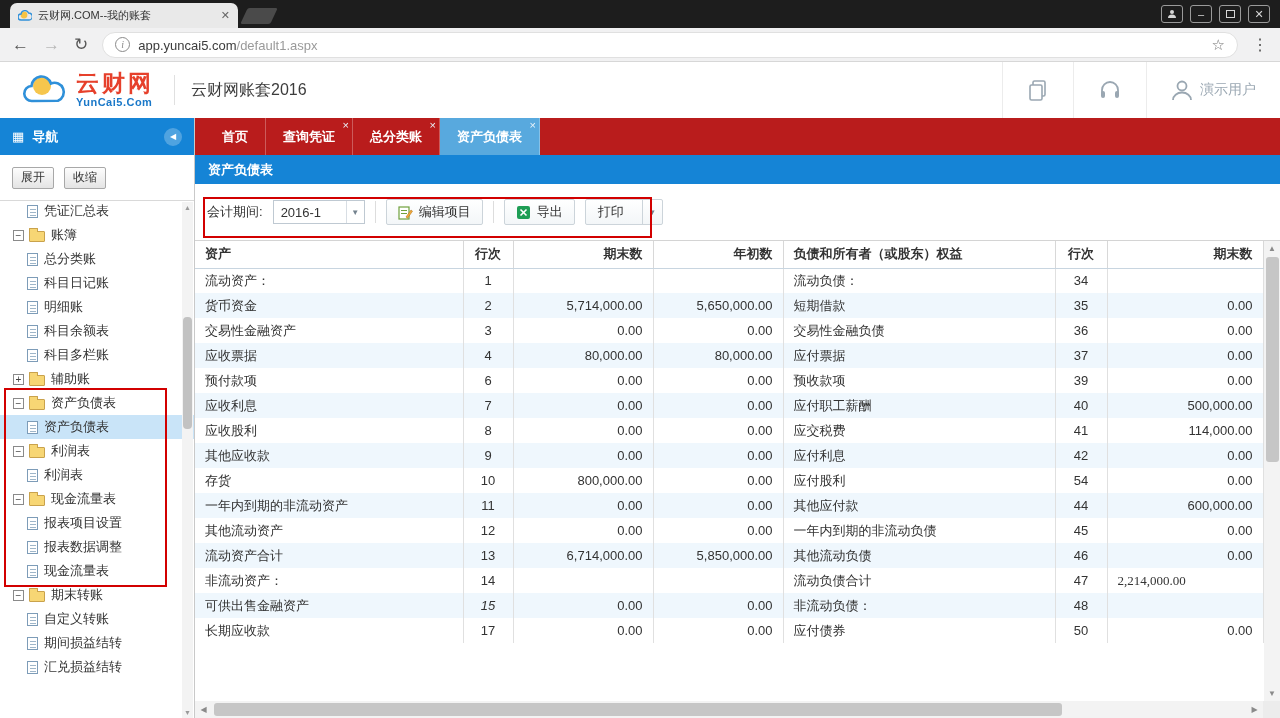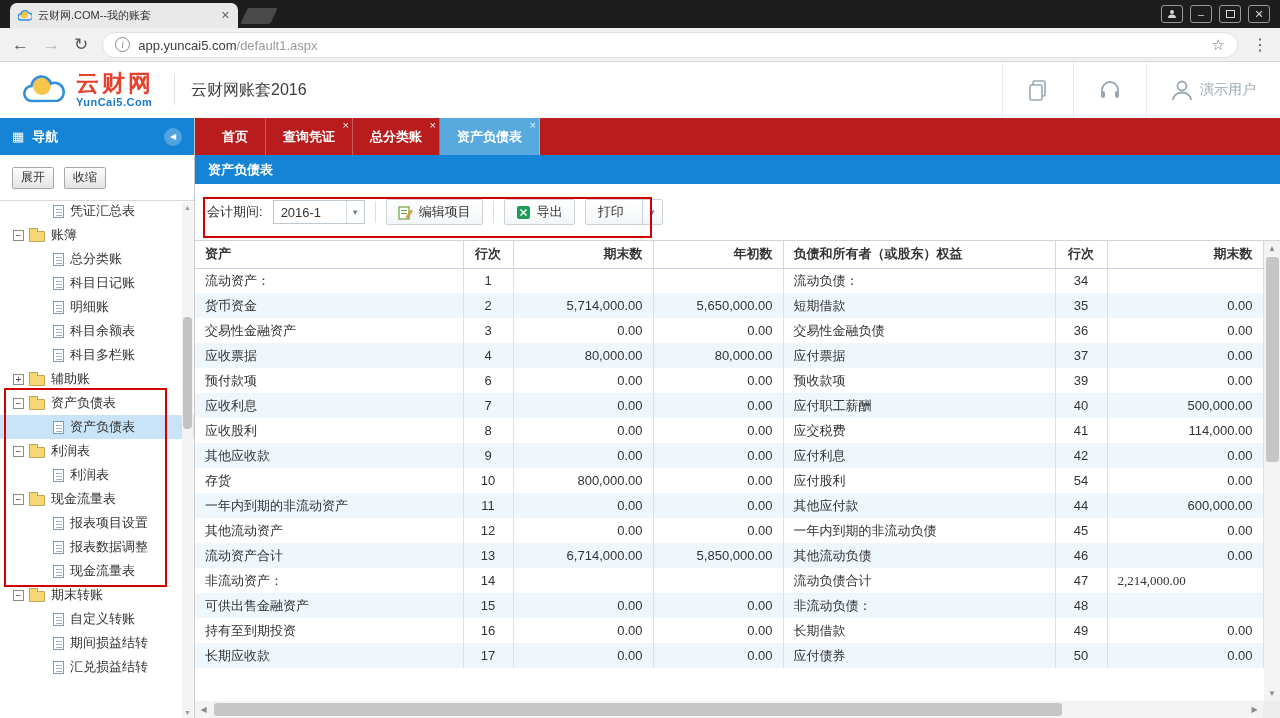--- a/index.html
+++ b/index.html
@@ -58,21 +58,21 @@
   .collapse-circle { margin-left:auto; width:18px; height:18px; border-radius:50%; background:rgba(255,255,255,.25);
     display:flex; align-items:center; justify-content:center; color:#fff; font-size:8px; }
   .side-buttons { height:46px; border-bottom:1px solid #d9d9d9; display:flex; align-items:center; gap:10px; padding:0 12px; flex:0 0 auto; }
   .side-btn { min-width:40px; height:22px; padding:0 8px; border:1px solid #a8a8a8; border-radius:2px;
     background:linear-gradient(#fdfdfd,#e4e4e4); font-size:12px; color:#333;
     display:inline-flex; align-items:center; justify-content:center; }
   .tree { flex:1; overflow:hidden; padding-top:10px; }
   .tree-item { height:24px; display:flex; align-items:center; font-size:13px; color:#333; white-space:nowrap; }
   .tree-item.clipped { margin-top:-12px; }
   .tree-item.folder { padding-left:13px; }
-  .tree-item.leaf { padding-left:53px;align-items:center; }
+  .tree-item.leaf { padding-left:27px;align-items:center; }
   .tree-item.selected { background:#c9e4f8; }
   .expander { width:11px; height:11px; border:1px solid #8a8a8a; background:#fff; color:#444;
     font-size:10px; line-height:9px; text-align:center; margin-right:5px; flex:0 0 auto; }
   .folder-icon { width:16px; height:11px; background:#f7d674; border:1px solid #c9a24c; border-radius:1px;
     position:relative; margin-right:6px; margin-top:2px; flex:0 0 auto; }
   .folder-icon::before { content:''; position:absolute; top:-4px; left:-1px; width:7px; height:3px;
     background:#f7d674; border:1px solid #c9a24c; border-bottom:none; border-radius:1px 1px 0 0; }
   .page-icon { width:11px; height:13px; background:#fff; border:1px solid #7d9cb8; margin-right:6px; position:relative; flex:0 0 auto; }
   .page-icon::before { content:''; position:absolute; left:2px; top:3px; width:6px; height:1px;
     background:#9fb6c9; box-shadow:0 3px 0 #9fb6c9, 0 6px 0 #9fb6c9; }
@@ -512,35 +512,26 @@
                 <td style="text-align: left;">非流动资产：</td>
                 <td style="text-align: center;">14</td>
                 <td style="text-align: right;"></td>
                 <td style="text-align: right;"></td>
                 <td style="text-align: left;">流动负债合计</td>
                 <td style="text-align: center;">47</td>
                 <td style="text-align: left; font-family: Liberation Serif, serif;">2,214,000.00</td>
               </tr>
               <tr>
                 <td style="text-align: left;">可供出售金融资产</td>
-                <td style="text-align: center;">15</td>
+                <td style="text-align: center; font-style: italic;">15</td>
                 <td style="text-align: right;">0.00</td>
                 <td style="text-align: right;">0.00</td>
                 <td style="text-align: left;">非流动负债：</td>
                 <td style="text-align: center;">48</td>
                 <td style="text-align: right;"></td>
-              </tr>
-              <tr>
-                <td style="text-align: left;">持有至到期投资</td>
-                <td style="text-align: center;">16</td>
-                <td style="text-align: right;">0.00</td>
-                <td style="text-align: right;">0.00</td>
-                <td style="text-align: left;">长期借款</td>
-                <td style="text-align: center;">49</td>
-                <td style="text-align: right;">0.00</td>
               </tr>
               <tr>
                 <td style="text-align: left;">长期应收款</td>
                 <td style="text-align: center;">17</td>
                 <td style="text-align: right;">0.00</td>
                 <td style="text-align: right;">0.00</td>
                 <td style="text-align: left;">应付债券</td>
                 <td style="text-align: center;">50</td>
                 <td style="text-align: right;">0.00</td>
               </tr>

